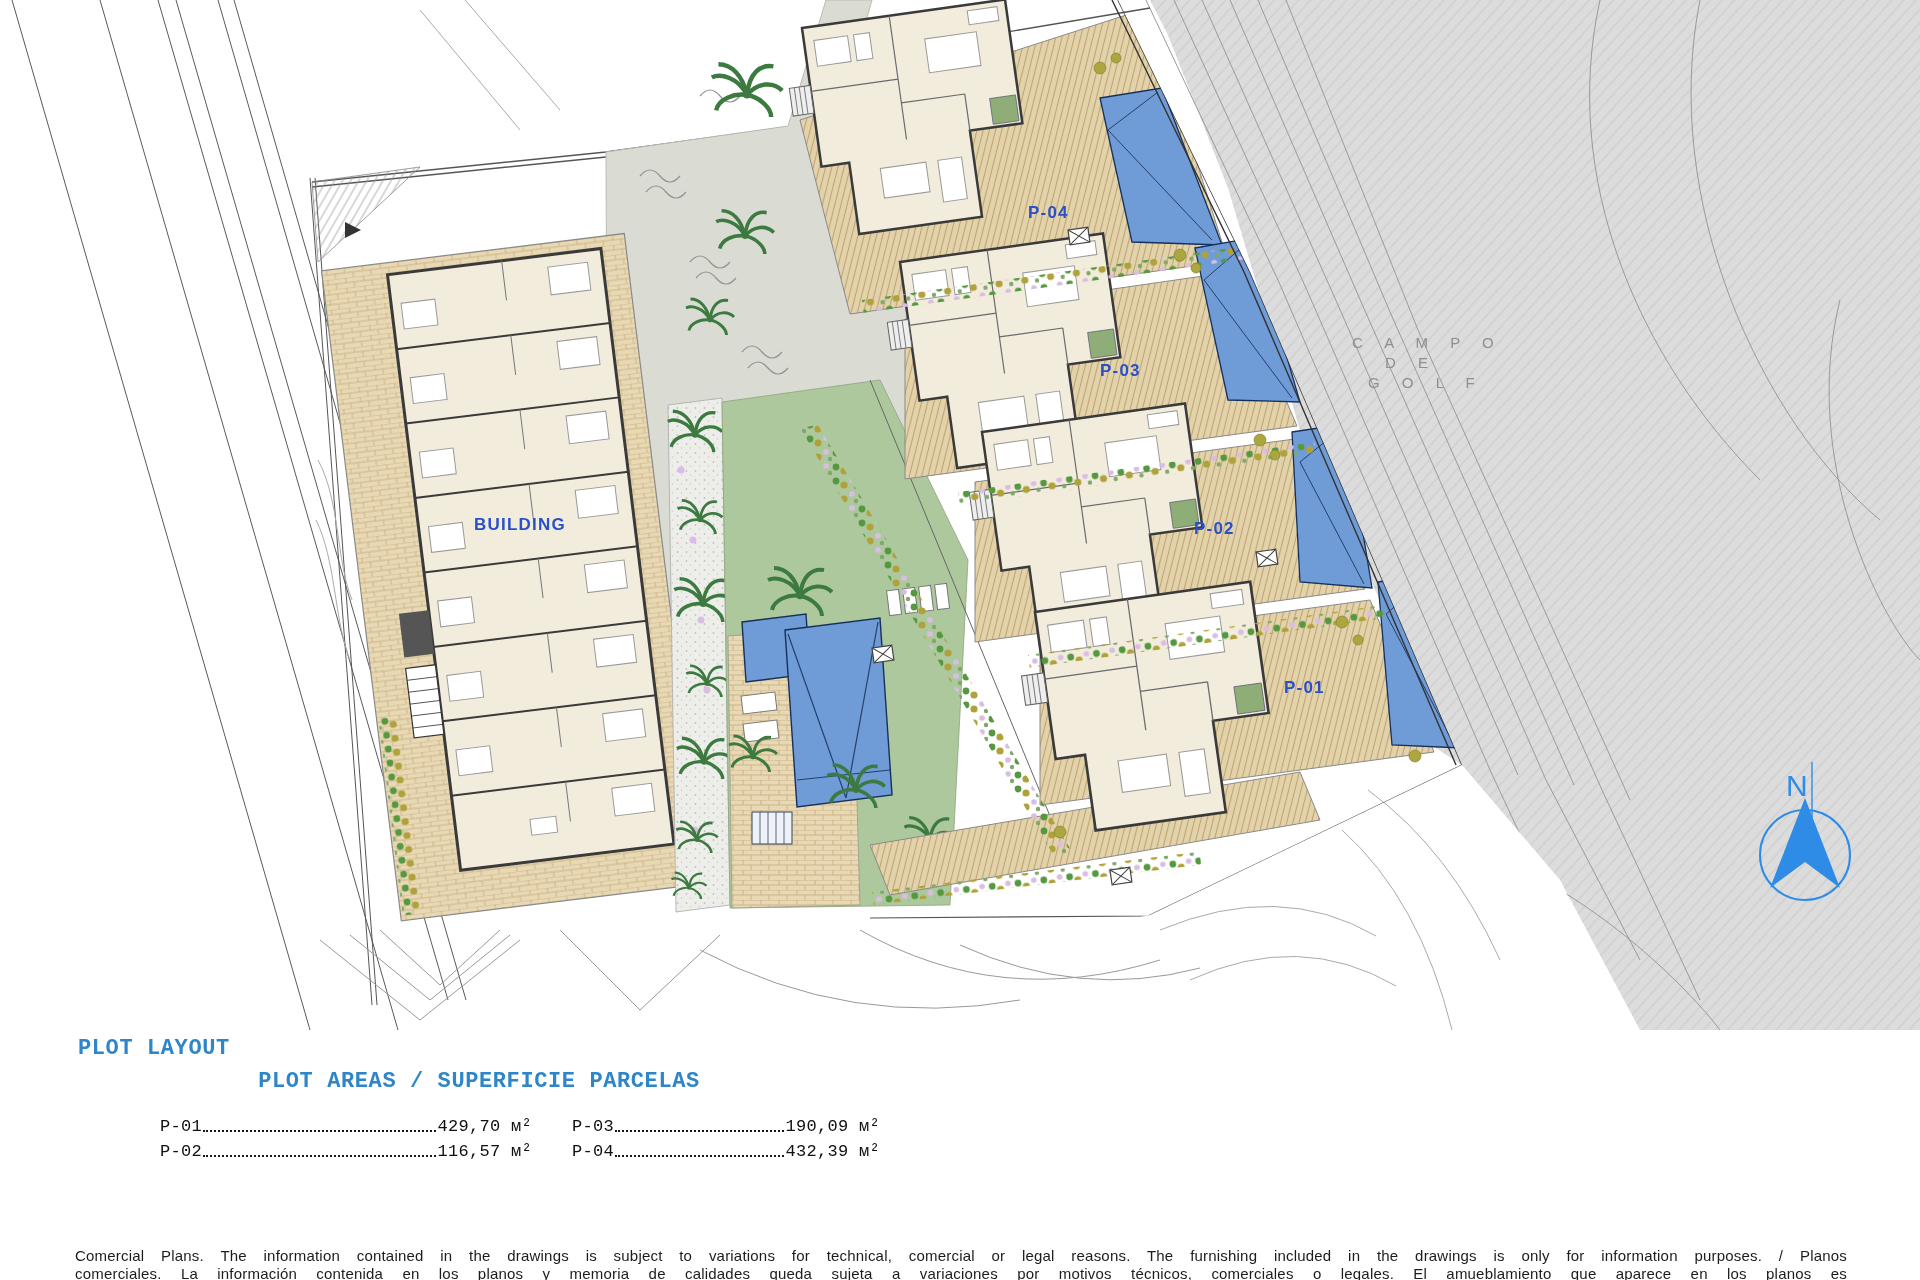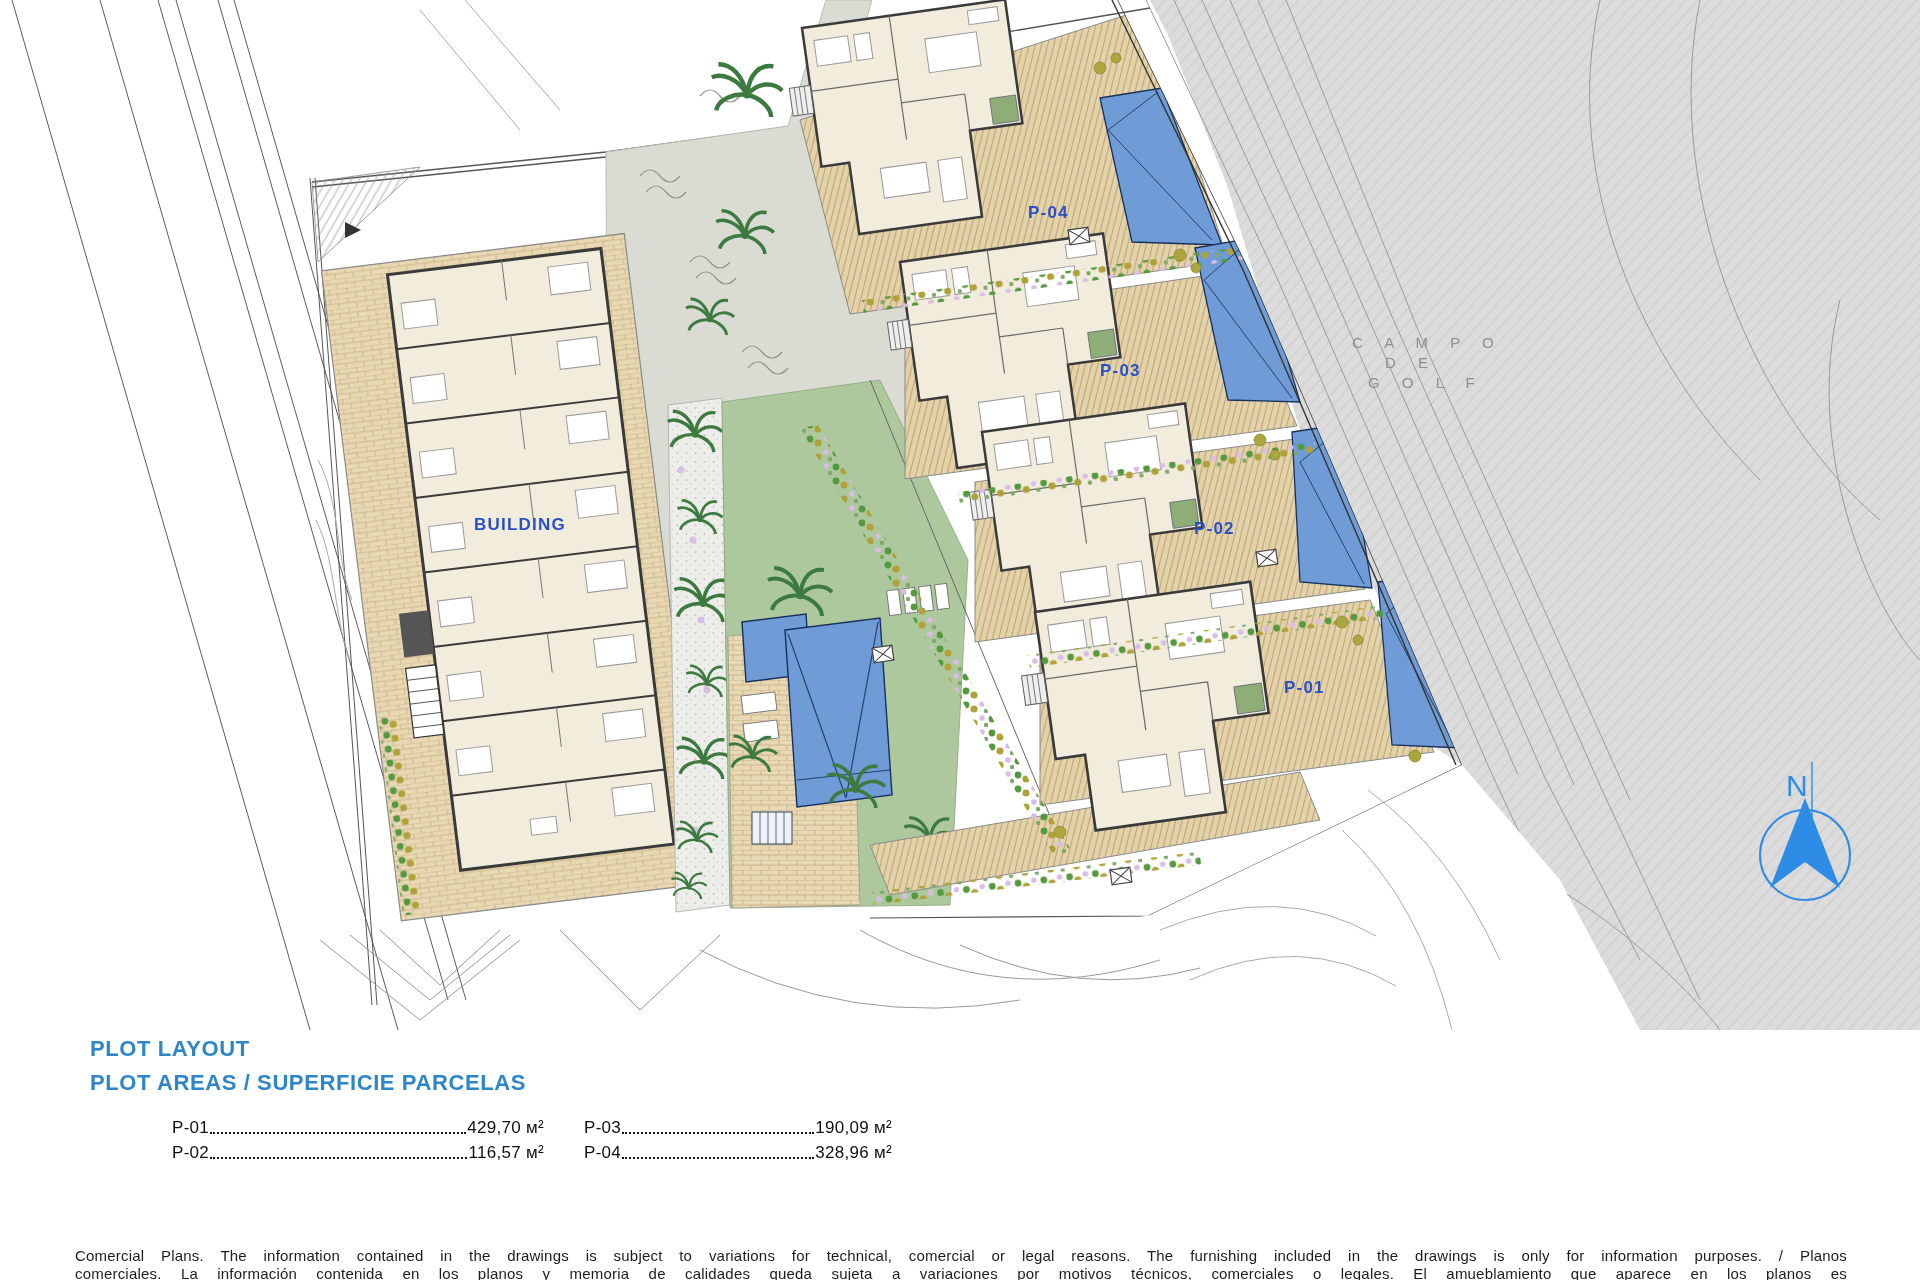--- a/index.html
+++ b/index.html
@@ -1,23 +1,23 @@
 <!DOCTYPE html>
 <html><head>
 <meta charset="utf-8">
 <style>
   html,body{margin:0;padding:0;background:#ffffff;}
   .page{position:relative;width:1920px;height:1280px;background:#fff;overflow:hidden;
         font-family:"Liberation Sans",sans-serif;}
   .plan{position:absolute;left:0;top:0;width:1920px;height:1030px;}
   .plan svg{display:block;}
 
-  .legend{position:absolute;left:90px;top:1036px;}
+  .legend{position:absolute;left:78px;top:1036px;font-family:Liberation Mono, monospace;}
   .legend .t1,.legend .t2{color:#2e86c9;font-weight:bold;font-size:22px;letter-spacing:.6px;margin:0;}
-  .legend .t2{margin-top:8px;}
+  .legend .t2{margin-top:8px;text-align:center;}
   .areas{display:flex;margin-top:17px;margin-left:82px;}
   .col{display:flex;flex-direction:column;}
   .col.c1{width:372px;margin-right:40px;}
   .col.c2{width:308px;}
   .arow{display:flex;align-items:flex-end;font-size:17px;color:#101010;height:25px;letter-spacing:.3px;}
   .arow .dots{flex:1;border-bottom:2.4px dotted #161616;margin:0 1px 4px 1px;}
   .disclaimer{position:absolute;left:75px;top:1232px;width:1772px;font-size:15px;line-height:17.5px;
         color:#1c1c1c;text-align:justify;word-spacing:12px;letter-spacing:.2px;}
   text{font-family:"Liberation Sans",sans-serif;}
   .plotlbl{fill:#2a50c8;font-weight:bold;font-size:17px;letter-spacing:1.2px;}
@@ -337,21 +337,21 @@
       </div>
       <div class="col c2">
         <div class="arow">
           <span>P-03</span>
           <span class="dots"></span>
           <span>190,09 м²</span>
         </div>
         <div class="arow">
           <span>P-04</span>
           <span class="dots"></span>
-          <span>328,96 м²</span>
+          <span>432,39 м²</span>
         </div>
       </div>
     </div>
   </div>
 
   <p class="disclaimer">Comercial Plans. The information contained in the drawings is subject to variations for technical, comercial or legal reasons. The furnishing included in the drawings is only for information purposes. / Planos comerciales. La información contenida en los planos y memoria de calidades queda sujeta a variaciones por motivos técnicos, comerciales o legales. El amueblamiento que aparece en los planos es meramente informativo.</p>
 
 </div>
 
 </body></html>

